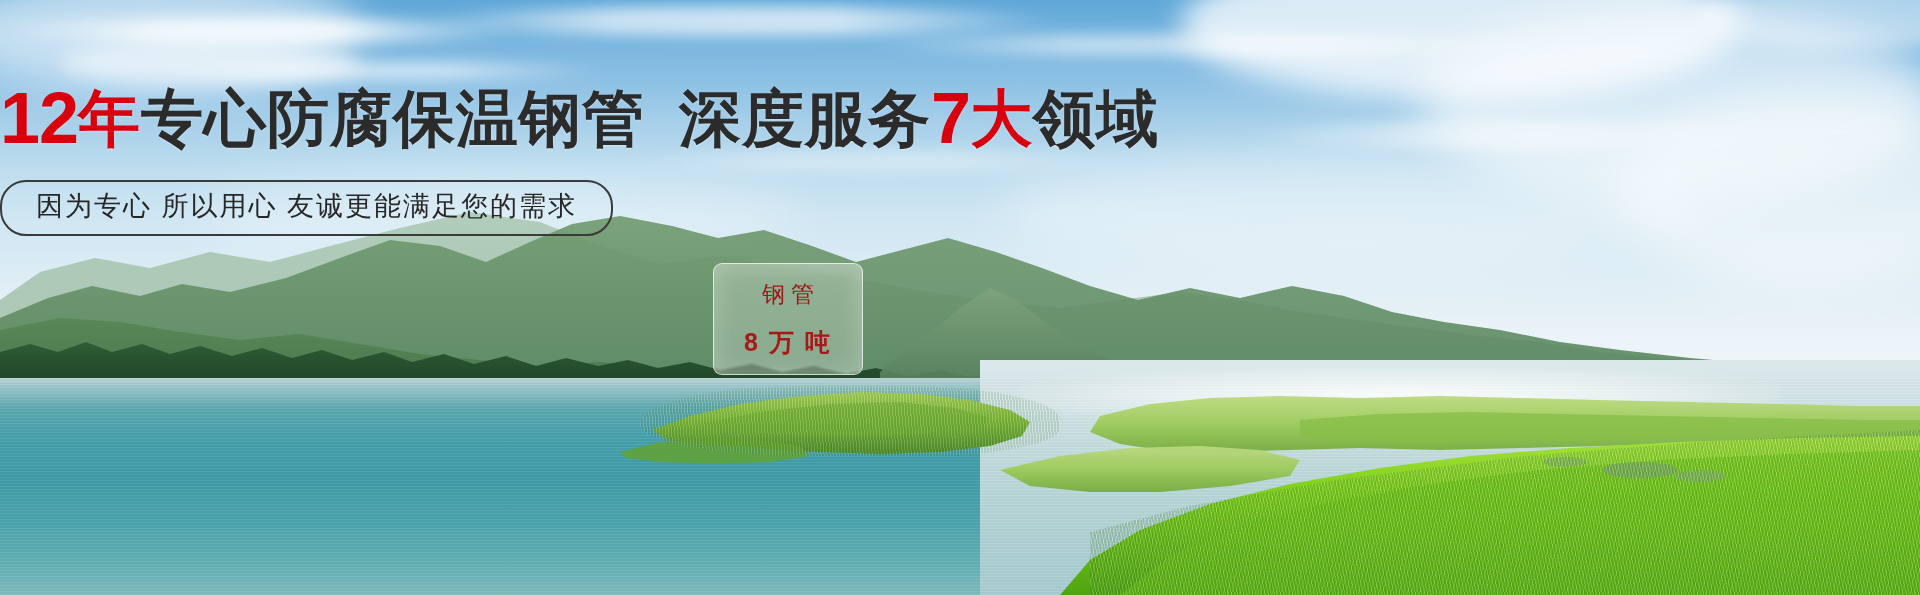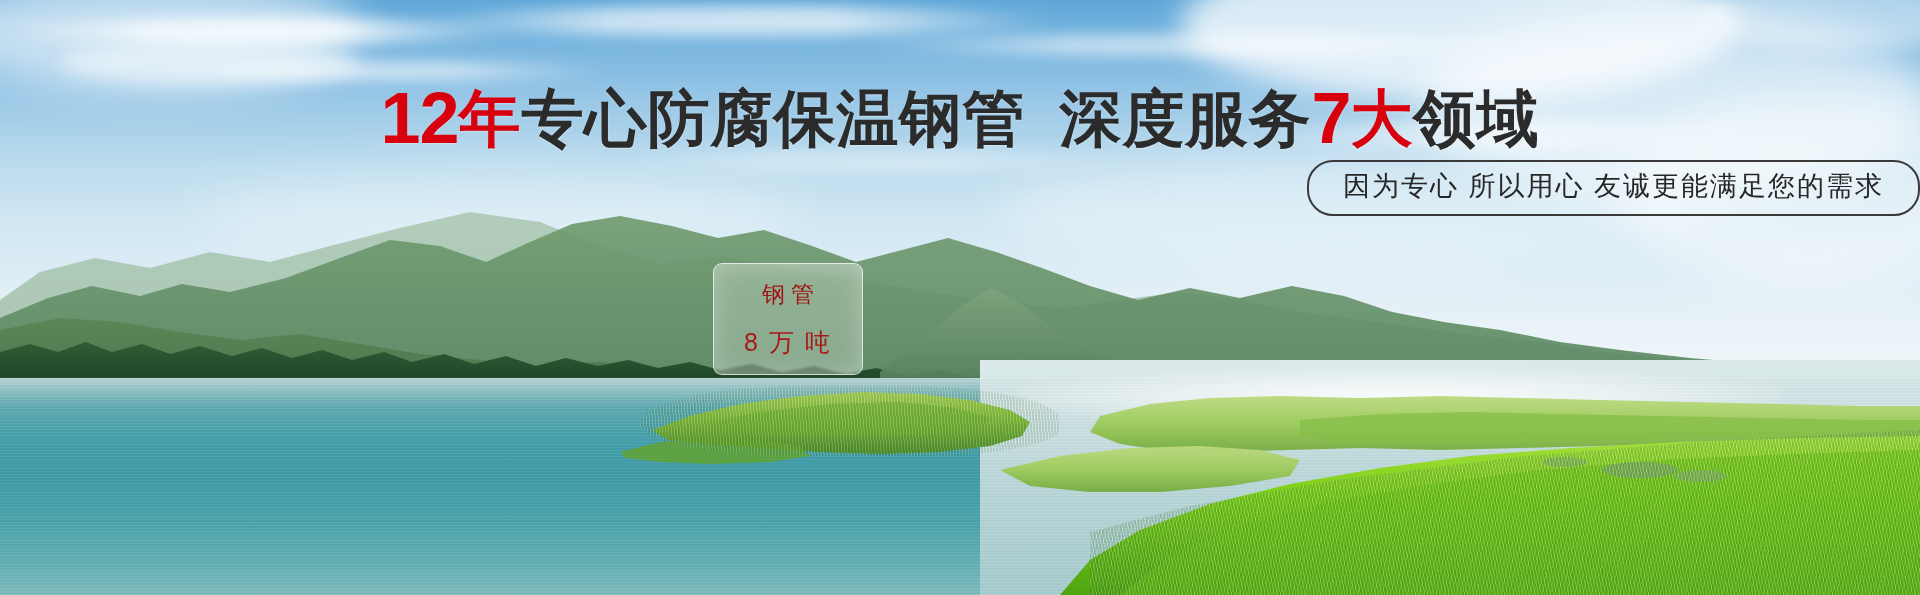--- a/index.html
+++ b/index.html
@@ -107,40 +107,40 @@
     position:absolute; left:640px; top:386px; width:420px; height:70px;
     background-image:repeating-linear-gradient(85deg,
       rgba(255,255,255,0.25) 0 1px, rgba(35,100,25,0.22) 1px 3px);
     border-radius:50% 48% 44% 52% / 70% 62% 50% 58%;
     opacity:.6;
   }
 
   
   .headline{
     position:absolute; left:0; top:82px; width:1920px;
-    text-align:center;
+    text-align:left;
     white-space:nowrap;
     font-size:62px;
     font-weight:bold;
     letter-spacing:1px;
     line-height:1;
     color:#2b2b2b;
     text-shadow:0 1px 2px rgba(255,255,255,0.35);
   }
   .headline .red{ color:#d9000e; }
   .headline .num{
     font-size:72px;
     vertical-align:-3px;
     letter-spacing:-1px;
   }
   .headline .gap{ display:inline-block; width:34px; }
 
   .subtitle-wrap{
-    position:absolute; left:0; top:160px; width:1920px;
-    display:flex; justify-content:flex-end;
+    position:absolute; left:0; top:180px; width:1920px;
+    display:flex; justify-content:flex-start;
   }
   .subtitle{
     border:2px solid #3a3a3a;
     border-radius:26px;
     padding:8px 34px 10px;
     font-size:27px;
     color:#272727;
     letter-spacing:2px;
     white-space:nowrap;
     background:transparent;
@@ -167,21 +167,21 @@
     font-size:23px;
     letter-spacing:6px;
     text-indent:6px;
     margin-bottom:16px;
     font-weight:400;
     color:#9e1515;
   }
   .card .card-value{
     font-size:25px;
     letter-spacing:2px;
-    font-weight:400;
+    font-weight:700;
     color:#a81818;
     text-align:center;
   }
   .card .card-value sup{ font-size:15px; letter-spacing:0; }
 </style>
 </head>
 <body>
 
 <div class="banner">
 

